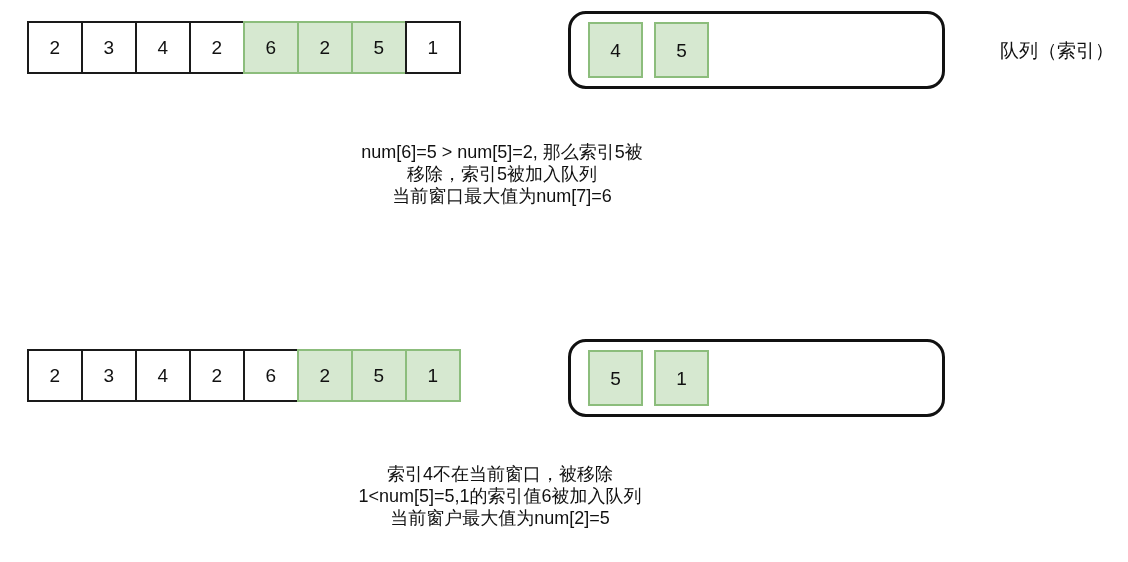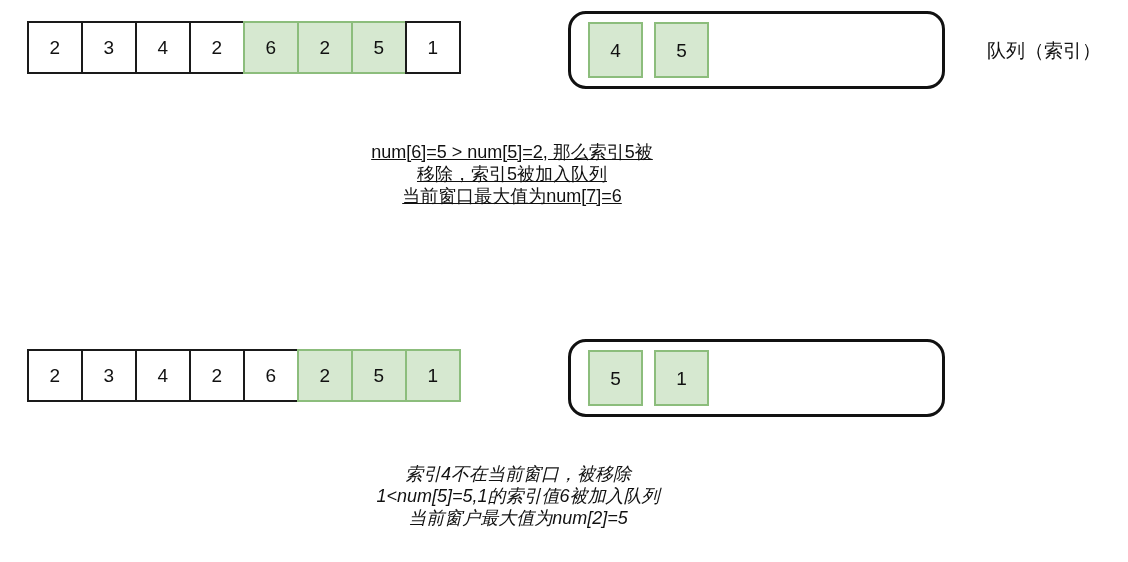--- a/index.html
+++ b/index.html
@@ -81,20 +81,21 @@
     margin-right: 11px;
   }
 
   
   .side-label {
     position: absolute;
     font-size: 19px;
     line-height: 1;
     color: #111111;
     white-space: nowrap;
+    margin-left: 13px;
   }
   .caption {
     position: absolute;
     text-align: center;
     font-size: 18px;
     line-height: 22px;
     color: #111111;
     white-space: nowrap;
   }
   .caption .line { display: block; }
@@ -115,21 +116,21 @@
     <div class="cell">1</div>
   </div>
 
   <div class="queue" style="left:568px; top:11px; width:377px; height:78px;">
     <div class="qcell">4</div>
     <div class="qcell">5</div>
   </div>
 
   <div class="side-label" style="left:987px; top:41px;">队列（索引）</div>
 
-  <div class="caption" style="left:262px; top:141px; width:500px;text-decoration:underline;">
+  <div class="caption" style="left:252px; top:141px; width:500px;">
     <span class="line">num[6]=5  &gt; num[5]=2, 那么索引5被</span>
     <span class="line">移除，索引5被加入队列</span>
     <span class="line">当前窗口最大值为num[7]=6</span>
   </div>
 
   <div class="array" style="left:27px; top:349px;">
     <div class="cell">2</div>
     <div class="cell">3</div>
     <div class="cell">4</div>
     <div class="cell">2</div>
@@ -137,19 +138,19 @@
     <div class="cell hl">2</div>
     <div class="cell hl">5</div>
     <div class="cell hl">1</div>
   </div>
 
   <div class="queue" style="left:568px; top:339px; width:377px; height:78px;">
     <div class="qcell">5</div>
     <div class="qcell">1</div>
   </div>
 
-  <div class="caption" style="left:268px; top:463px; width:500px;font-style:italic;">
+  <div class="caption" style="left:250px; top:463px; width:500px;">
     <span class="line">索引4不在当前窗口，被移除</span>
     <span class="line">1&lt;num[5]=5,1的索引值6被加入队列</span>
     <span class="line">当前窗户最大值为num[2]=5</span>
   </div>
 
 </div>
 
 </body></html>

